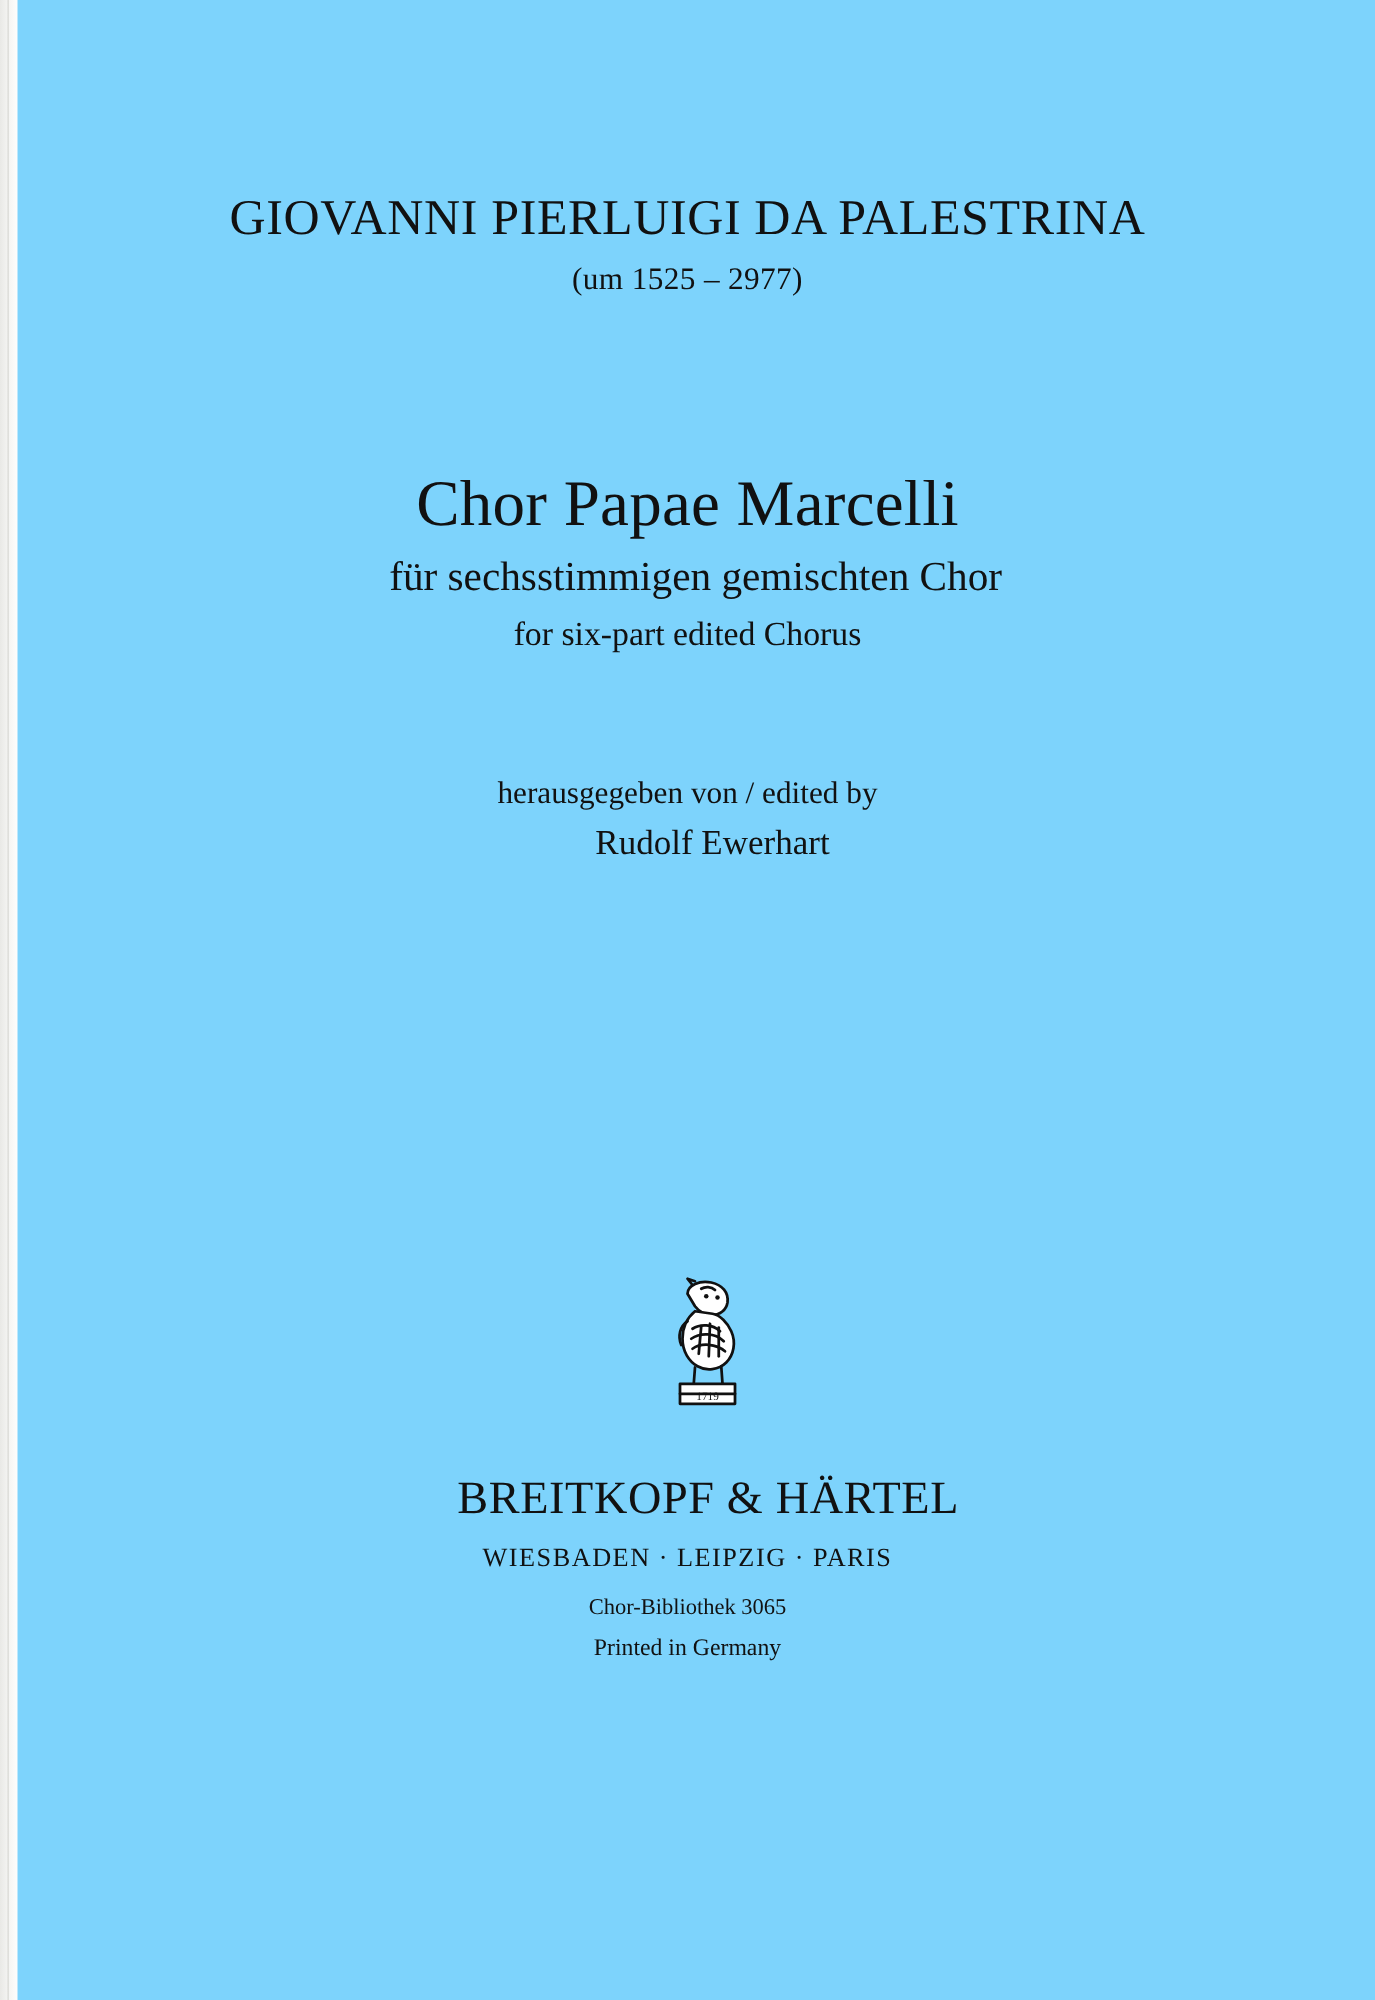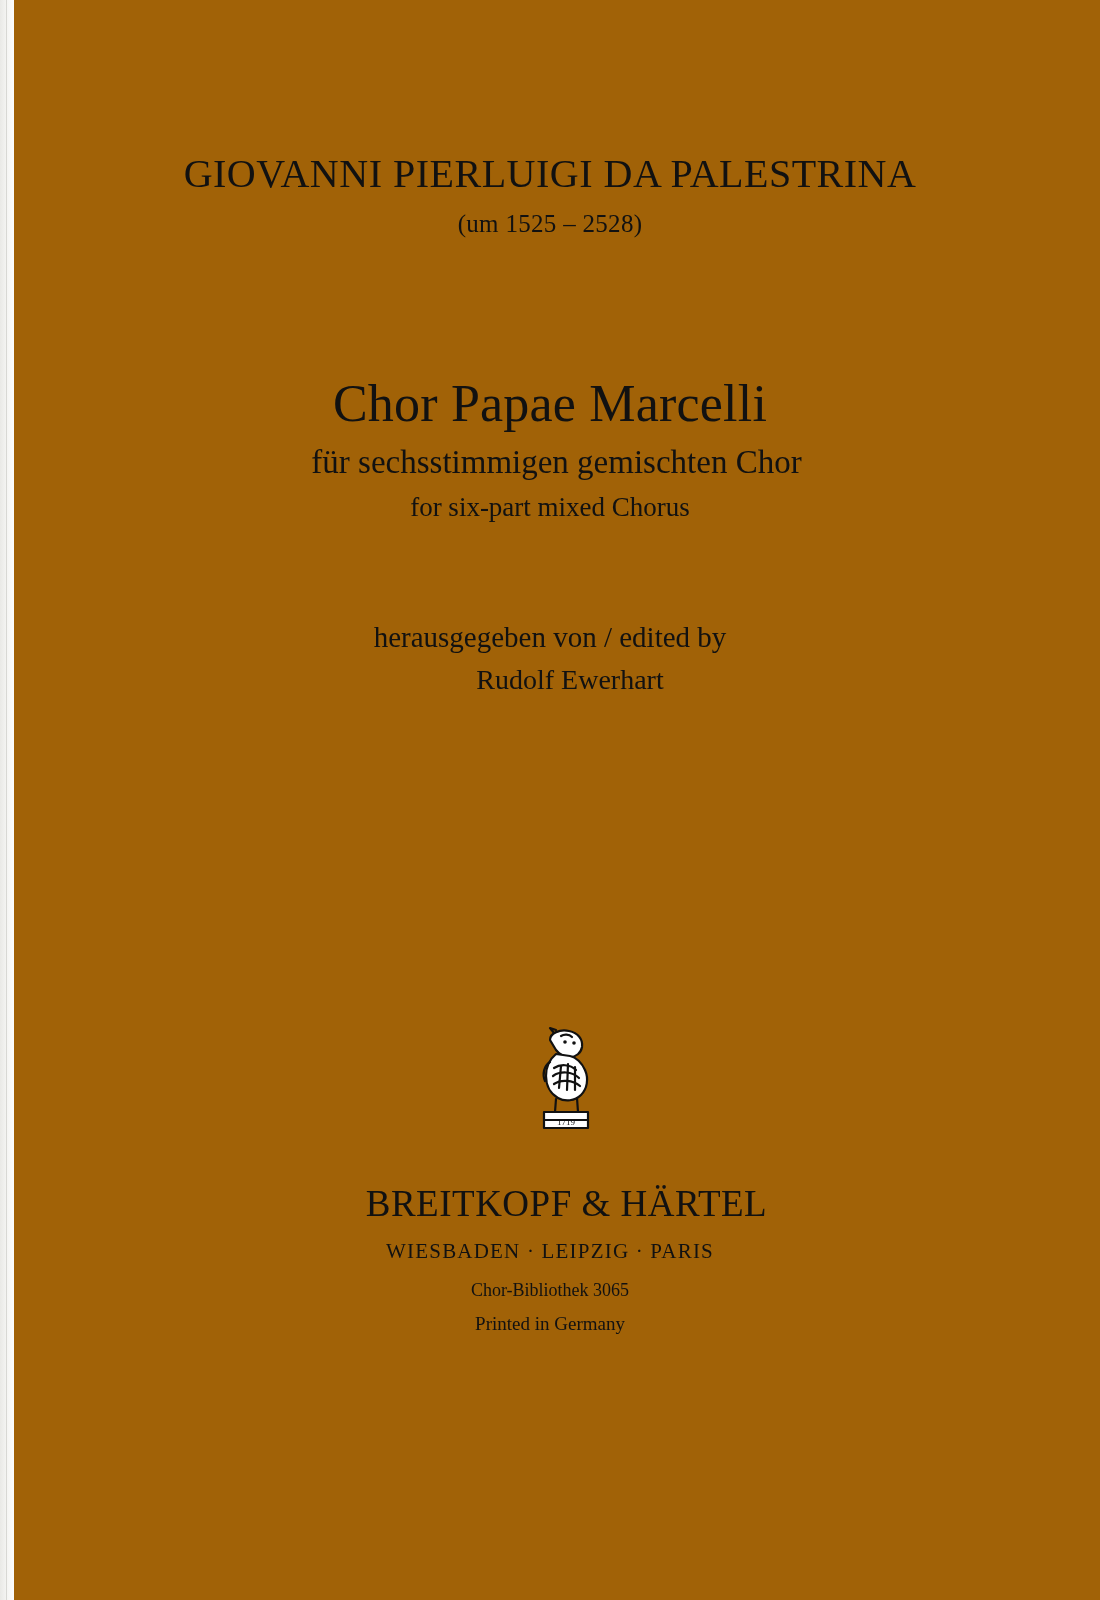--- a/index.html
+++ b/index.html
@@ -11,21 +11,21 @@
     height: 1600px;
     background: #ffffff;
     font-family: "Liberation Serif", serif;
     color: #111111;
     overflow: hidden;
   }
   .page {
     position: relative;
     width: 1100px;
     height: 1600px;
-    background: #a16207;
+    background: #7dd3fc;
   }
   
   .scan-edge {
     position: absolute;
     left: 0;
     top: 0;
     width: 14px;
     height: 1600px;
     background: linear-gradient(to right, #e9e9e6 0%, #f4f4f2 45%, #fdfdfc 100%);
   }
@@ -75,21 +75,21 @@
     padding-left: 13px;
   }
   .scoring-en {
     margin-top: 10px;
     font-size: 27px;
     line-height: 1.15;
   }
 
   .editor-label {
     margin-top: 98px;
-    font-size: 29px;
+    font-size: 25px;
   }
   .editor-name {
     margin-top: 10px;
     font-size: 28px;
     padding-left: 40px;
   }
 
   .logo-wrap {
     margin-top: 330px;
     height: 120px;
@@ -127,27 +127,27 @@
 
 <div class="page">
 
   <div class="scan-edge"></div>
   <div class="scan-line"></div>
 
   <div class="content">
 
     <div class="composer">GIOVANNI PIERLUIGI DA PALESTRINA</div>
 
-    <div class="dates">(um 1525 – 2528)</div>
+    <div class="dates">(um 1525 – 2977)</div>
 
     <div class="work-title">Chor Papae Marcelli</div>
 
     <div class="scoring-de">für sechsstimmigen gemischten Chor</div>
 
-    <div class="scoring-en">for six-part mixed Chorus</div>
+    <div class="scoring-en">for six-part edited Chorus</div>
 
     <div class="editor-label">herausgegeben von / edited by</div>
 
     <div class="editor-name">Rudolf Ewerhart</div>
 
     <div class="logo-wrap">
       <svg width="90" height="118" viewBox="0 0 90 118" aria-hidden="true">
         <g fill="none" stroke="#111111" stroke-width="2.2" stroke-linejoin="round" stroke-linecap="round">
 
           <path d="M30 14 C30 7, 40 3, 49 5 C58 7, 63 13, 62 21 C61 27, 56 31, 50 31 C44 31, 39 28, 36 24 Z" fill="#ffffff"></path>

